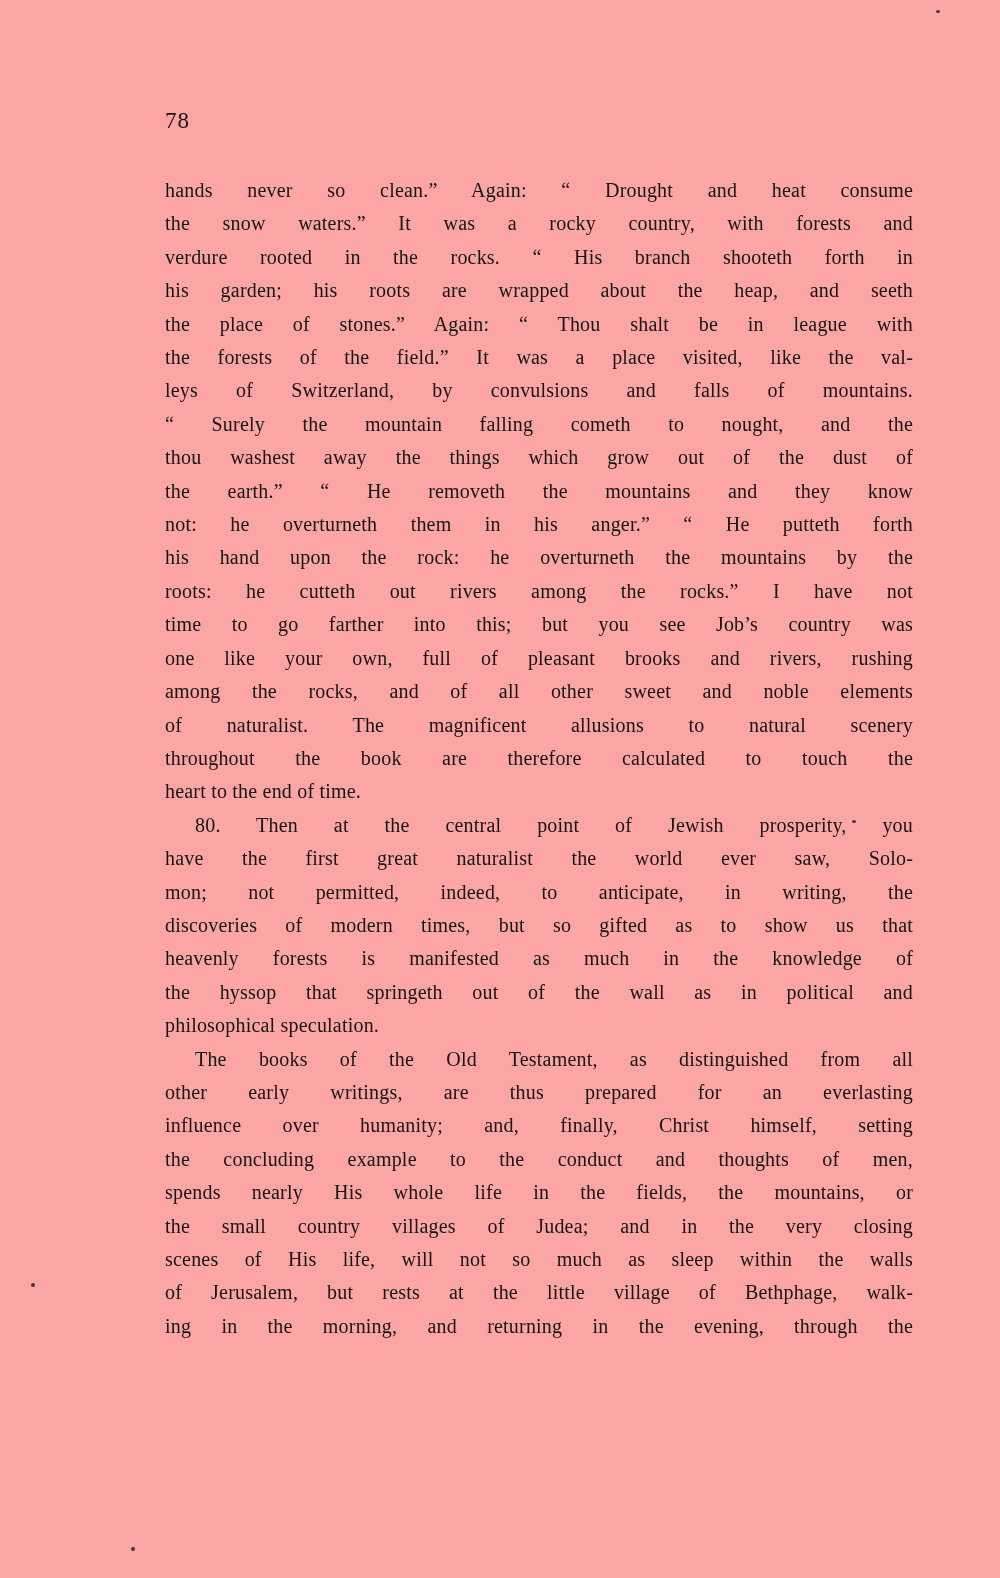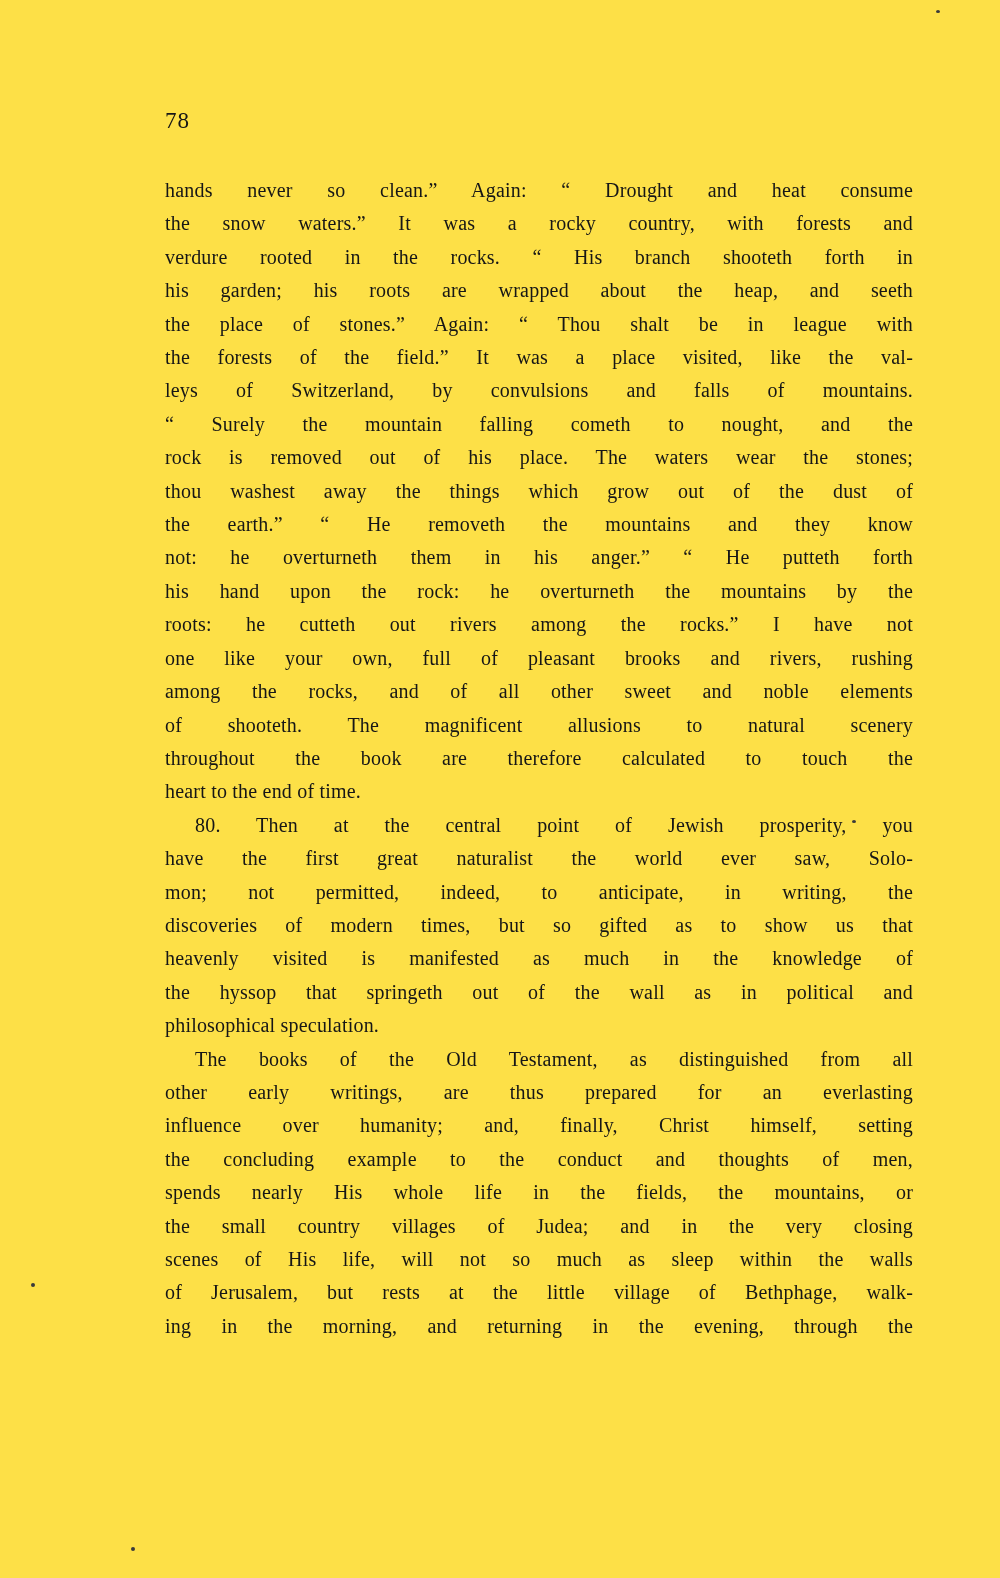--- a/index.html
+++ b/index.html
@@ -1,20 +1,20 @@
 <!DOCTYPE html>
 <html><head>
 <meta charset="utf-8">
 <style>
   html, body { margin: 0; padding: 0; background: #ffffff; }
   .page {
     position: relative;
     width: 1000px;
     height: 1578px;
-    background: #fde047;
+    background: #fca5a5;
     overflow: hidden;
     font-family: "Liberation Serif", "DejaVu Serif", serif;
     color: #161616;
   }
   .page-header {
     position: absolute;
     top: 106px;
     left: 165px;
     width: 748px;
     height: 32px;
@@ -75,36 +75,36 @@
 
   <div class="body-text">
     <div class="line">hands never so clean.”   Again: “ Drought and heat consume</div>
     <div class="line">the snow waters.”   It was a rocky country, with forests and</div>
     <div class="line">verdure rooted in the rocks.   “ His branch shooteth forth in</div>
     <div class="line">his garden; his roots are wrapped about the heap, and seeth</div>
     <div class="line">the place of stones.”   Again: “ Thou shalt be in league with</div>
     <div class="line">the forests of the field.”   It was a place visited, like the val-</div>
     <div class="line">leys of Switzerland, by convulsions and falls of mountains.</div>
     <div class="line">“ Surely the mountain falling cometh to nought, and the</div>
-    <div class="line">rock is removed out of his place.   The waters wear the stones;</div>
     <div class="line">thou washest away the things which grow out of the dust of</div>
     <div class="line">the earth.”   “ He removeth the mountains and they know</div>
     <div class="line">not: he overturneth them in his anger.”   “ He putteth forth</div>
     <div class="line">his hand upon the rock: he overturneth the mountains by the</div>
     <div class="line">roots: he cutteth out rivers among the rocks.”   I have not</div>
+    <div class="line">time to go farther into this; but you see Job’s country was</div>
     <div class="line">one like your own, full of pleasant brooks and rivers, rushing</div>
     <div class="line">among the rocks, and of all other sweet and noble elements</div>
-    <div class="line">of shooteth.   The magnificent allusions to natural scenery</div>
+    <div class="line">of naturalist.   The magnificent allusions to natural scenery</div>
     <div class="line">throughout the book are therefore calculated to touch the</div>
     <div class="line para-end">heart to the end of time.</div>
     <div class="line indent">80. Then at the central point of Jewish prosperity, you</div>
     <div class="line">have the first great naturalist the world ever saw, Solo-</div>
     <div class="line">mon; not permitted, indeed, to anticipate, in writing, the</div>
     <div class="line">discoveries of modern times, but so gifted as to show us that</div>
-    <div class="line">heavenly visited is manifested as much in the knowledge of</div>
+    <div class="line">heavenly forests is manifested as much in the knowledge of</div>
     <div class="line">the hyssop that springeth out of the wall as in political and</div>
     <div class="line para-end">philosophical speculation.</div>
     <div class="line indent">The books of the Old Testament, as distinguished from all</div>
     <div class="line">other early writings, are thus prepared for an everlasting</div>
     <div class="line">influence over humanity; and, finally, Christ himself, setting</div>
     <div class="line">the concluding example to the conduct and thoughts of men,</div>
     <div class="line">spends nearly His whole life in the fields, the mountains, or</div>
     <div class="line">the small country villages of Judea; and in the very closing</div>
     <div class="line">scenes of His life, will not so much as sleep within the walls</div>
     <div class="line">of Jerusalem, but rests at the little village of Bethphage, walk-</div>

